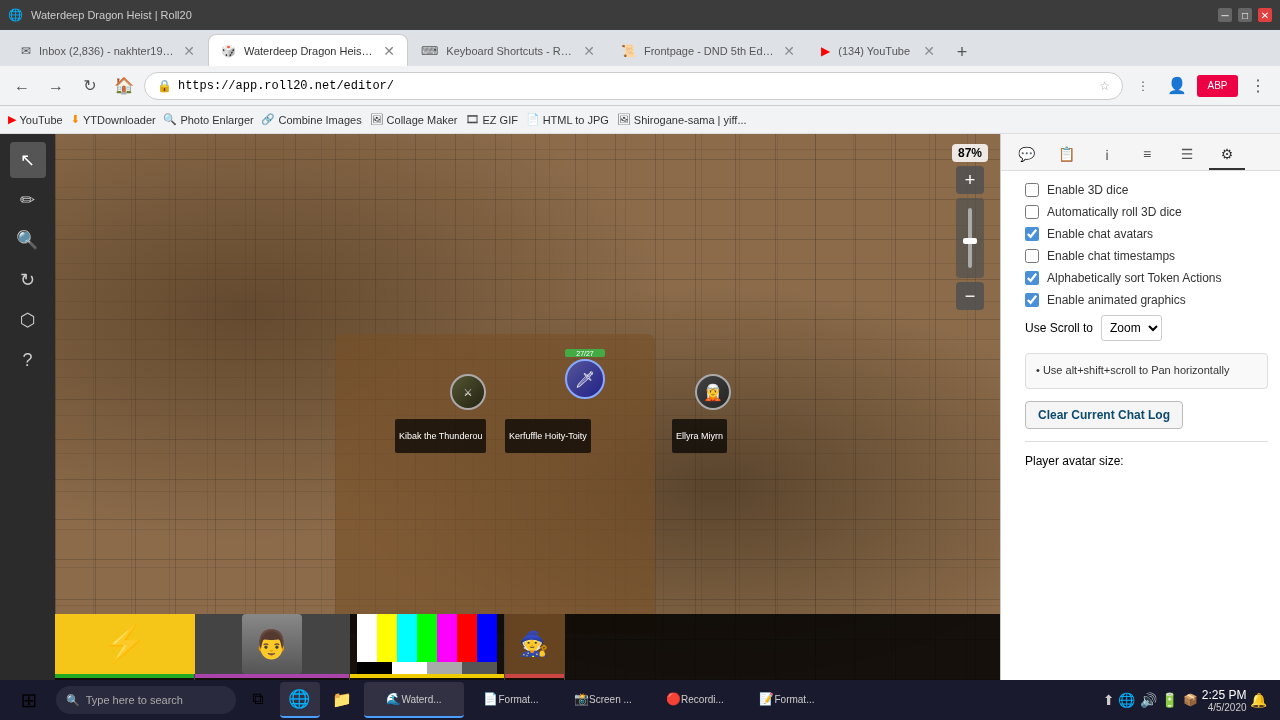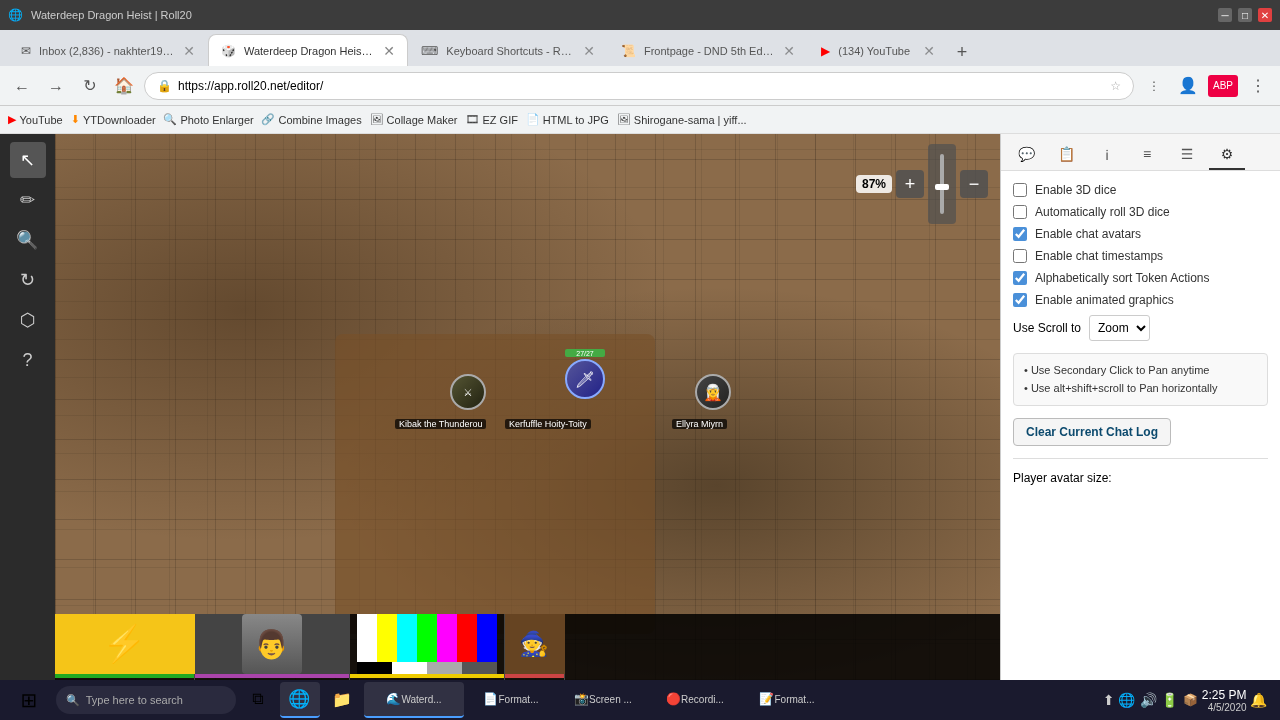--- a/index.html
+++ b/index.html
@@ -28,47 +28,47 @@
     .tool-panel { width: 55px; background: #2b2b2b; display: flex; flex-direction: column; align-items: center; padding: 8px 0; gap: 4px; flex-shrink: 0; }
     .tool-btn { width: 36px; height: 36px; background: none; border: none; cursor: pointer; border-radius: 4px; display: flex; align-items: center; justify-content: center; color: #ccc; font-size: 18px; }
     .tool-btn.active { background: #555; color: #fff; }
 
     
     .map-area { flex: 1; background: #3d2b1f; position: relative; overflow: hidden; }
     .map-bg { width: 100%; height: 100%; background: 
       repeating-linear-gradient(0deg, rgba(0,0,0,0.15) 0px, rgba(0,0,0,0.15) 1px, transparent 1px, transparent 40px),
       repeating-linear-gradient(90deg, rgba(0,0,0,0.15) 0px, rgba(0,0,0,0.15) 1px, transparent 1px, transparent 40px),
       #8B6B4A; }
-    .zoom-control { position: absolute; right: 12px; top: 10px; display: flex; flex-direction: row; align-items: center; gap: 4px; }
+    .zoom-control { position: absolute; right: 12px; top: 10px; display: flex; flex-direction: column; align-items: center; gap: 4px; }
     .zoom-pct { background: rgba(255,255,255,0.85); border-radius: 4px; padding: 2px 6px; font-size: 12px; font-weight: bold; }
     .zoom-btn { width: 28px; height: 28px; background: rgba(80,80,80,0.85); color: #fff; border: none; border-radius: 4px; cursor: pointer; font-size: 18px; display: flex; align-items: center; justify-content: center; }
     .zoom-slider { height: 80px; display: flex; flex-direction: column; align-items: center; justify-content: center; background: rgba(80,80,80,0.7); border-radius: 4px; width: 28px; }
     .slider-track { width: 4px; height: 60px; background: #aaa; border-radius: 2px; position: relative; }
     .slider-thumb { width: 14px; height: 6px; background: #fff; border-radius: 2px; position: absolute; left: -5px; top: 30px; }
 
     
-    .char-label { position: absolute; background: rgba(0,0,0,0.7); color: #fff; font-size: 10px; padding: 0 4px; border-radius: 2px; white-space: nowrap; }
+    .char-label { position: absolute; background: rgba(0,0,0,0.7); color: #fff; font-size: 10px; padding: 12px 4px; border-radius: 2px; white-space: nowrap; }
     .hp-bar { position: absolute; background: #4a4; width: 40px; height: 8px; border-radius: 2px; font-size: 7px; color: #fff; display: flex; align-items: center; justify-content: center; }
 
     
     .player-bar { position: absolute; bottom: 0; left: 0; right: 0; background: rgba(0,0,0,0.85); }
     .player-avatars { display: flex; height: 80px; }
     .player-slot { display: flex; flex-direction: column; align-items: center; position: relative; border-right: 1px solid #444; }
     .player-avatar { width: 140px; height: 60px; object-fit: cover; overflow: hidden; display: flex; align-items: center; justify-content: center; }
     .player-name { color: #fff; font-size: 11px; padding: 2px 0; text-align: center; width: 100%; }
     .player-color-bar { height: 4px; width: 100%; }
     .action-btns { display: flex; gap: 4px; padding: 4px 8px; }
     .action-btn { background: #555; color: #fff; border: none; padding: 3px 8px; border-radius: 3px; font-size: 11px; cursor: pointer; }
 
     
     .sidebar { width: 280px; background: #fff; flex-shrink: 0; display: flex; flex-direction: column; border-left: 1px solid #ccc; overflow-y: auto; }
     .sidebar-tabs { display: flex; background: #f5f5f5; border-bottom: 1px solid #ddd; padding: 6px 8px 0; gap: 4px; }
     .sidebar-tab { width: 36px; height: 30px; background: none; border: none; cursor: pointer; font-size: 14px; color: #555; border-bottom: 2px solid transparent; display: flex; align-items: center; justify-content: center; }
     .sidebar-tab.active { border-bottom: 2px solid #333; color: #333; }
-    .sidebar-content { padding: 12px; overflow-y: auto; flex: 1; }
+    .sidebar-content { padding: 12px; overflow-y: auto; flex: 1; margin-left: 12px; }
     .setting-row { display: flex; align-items: center; gap: 8px; margin-bottom: 8px; font-size: 12px; color: #333; }
     .setting-row input[type=checkbox] { width: 14px; height: 14px; cursor: pointer; }
     .setting-row input[type=checkbox]:checked { accent-color: #4a90d9; }
     .scroll-select-row { display: flex; align-items: center; gap: 8px; margin-bottom: 12px; font-size: 12px; }
     .scroll-select { height: 26px; border: 1px solid #ccc; border-radius: 3px; font-size: 12px; padding: 0 4px; background: #fff; }
     .info-box { background: #f9f9f9; border: 1px solid #ddd; border-radius: 4px; padding: 8px 10px; margin-bottom: 12px; font-size: 11px; color: #333; line-height: 1.6; }
     .clear-btn { background: #f5f5f5; border: 1px solid #bbb; border-radius: 4px; padding: 6px 12px; font-size: 12px; cursor: pointer; color: #0c4a6e; font-weight: bold; }
     .section-divider { border: none; border-top: 1px solid #ddd; margin: 12px 0; }
     .game-settings-title { font-size: 16px; font-weight: bold; color: #222; margin-bottom: 12px; }
     .sub-settings-title { font-size: 13px; font-weight: bold; color: #333; margin-bottom: 8px; }
@@ -146,26 +146,26 @@
     <div class="new-tab-btn">+</div>
   </div>
 
   <div class="nav-bar">
     <button class="nav-btn">←</button>
     <button class="nav-btn">→</button>
     <button class="nav-btn">↻</button>
     <button class="nav-btn">🏠</button>
     <div class="address-bar">
       <span style="color:#4a4;">🔒</span>
-      <input type="text" style="flex: 1 1 0%; font-size: 12px; border: none; outline: none;" value="https://app.roll20.net/editor/">
+      <input type="text" style="flex: 1 1 0%; font-size: 12px; border: none; outline: none; font-family: Liberation Mono, monospace;" value="https://app.roll20.net/editor/">
       <span style="color:#aaa;">☆</span>
     </div>
     <button class="nav-btn" style="font-size:12px;">⋮</button>
     <button class="nav-btn">👤</button>
-    <button class="nav-btn" style="font-size:10px; background:#e04; color:#fff; border-radius:3px; width:30px; height:22px;">ABP</button>
+    <button class="nav-btn" style="font-size:10px; background:#e04; color:#fff; border-radius:3px; width:41px; height:22px;">ABP</button>
     <button class="nav-btn">⋮</button>
   </div>
 
   <div class="bookmark-bar">
     <span class="bmark">
         <span style="color:#f00;">▶</span> 
         <span>YouTube</span>
       </span>
     <span class="bmark"><span style="color:#f80;">⬇</span> YTDownloader</span>
     <span class="bmark"><span>🔍</span> Photo Enlarger</span>
@@ -337,21 +337,20 @@
       <div class="scroll-select-row">
         <span>Use Scroll to</span>
         <select class="scroll-select">
           <option>Zoom</option>
           <option>Pan</option>
         </select>
       </div>
 
       
       <div class="info-box">
-        <div>• <span>Use Secondary Click to Pan anytime</span></div>
         <div>• <span>Use alt+shift+scroll to Pan horizontally</span></div>
       </div>
 
       
       <button class="clear-btn">Clear Current Chat Log</button>
 
       <hr class="section-divider">
 
       
 

